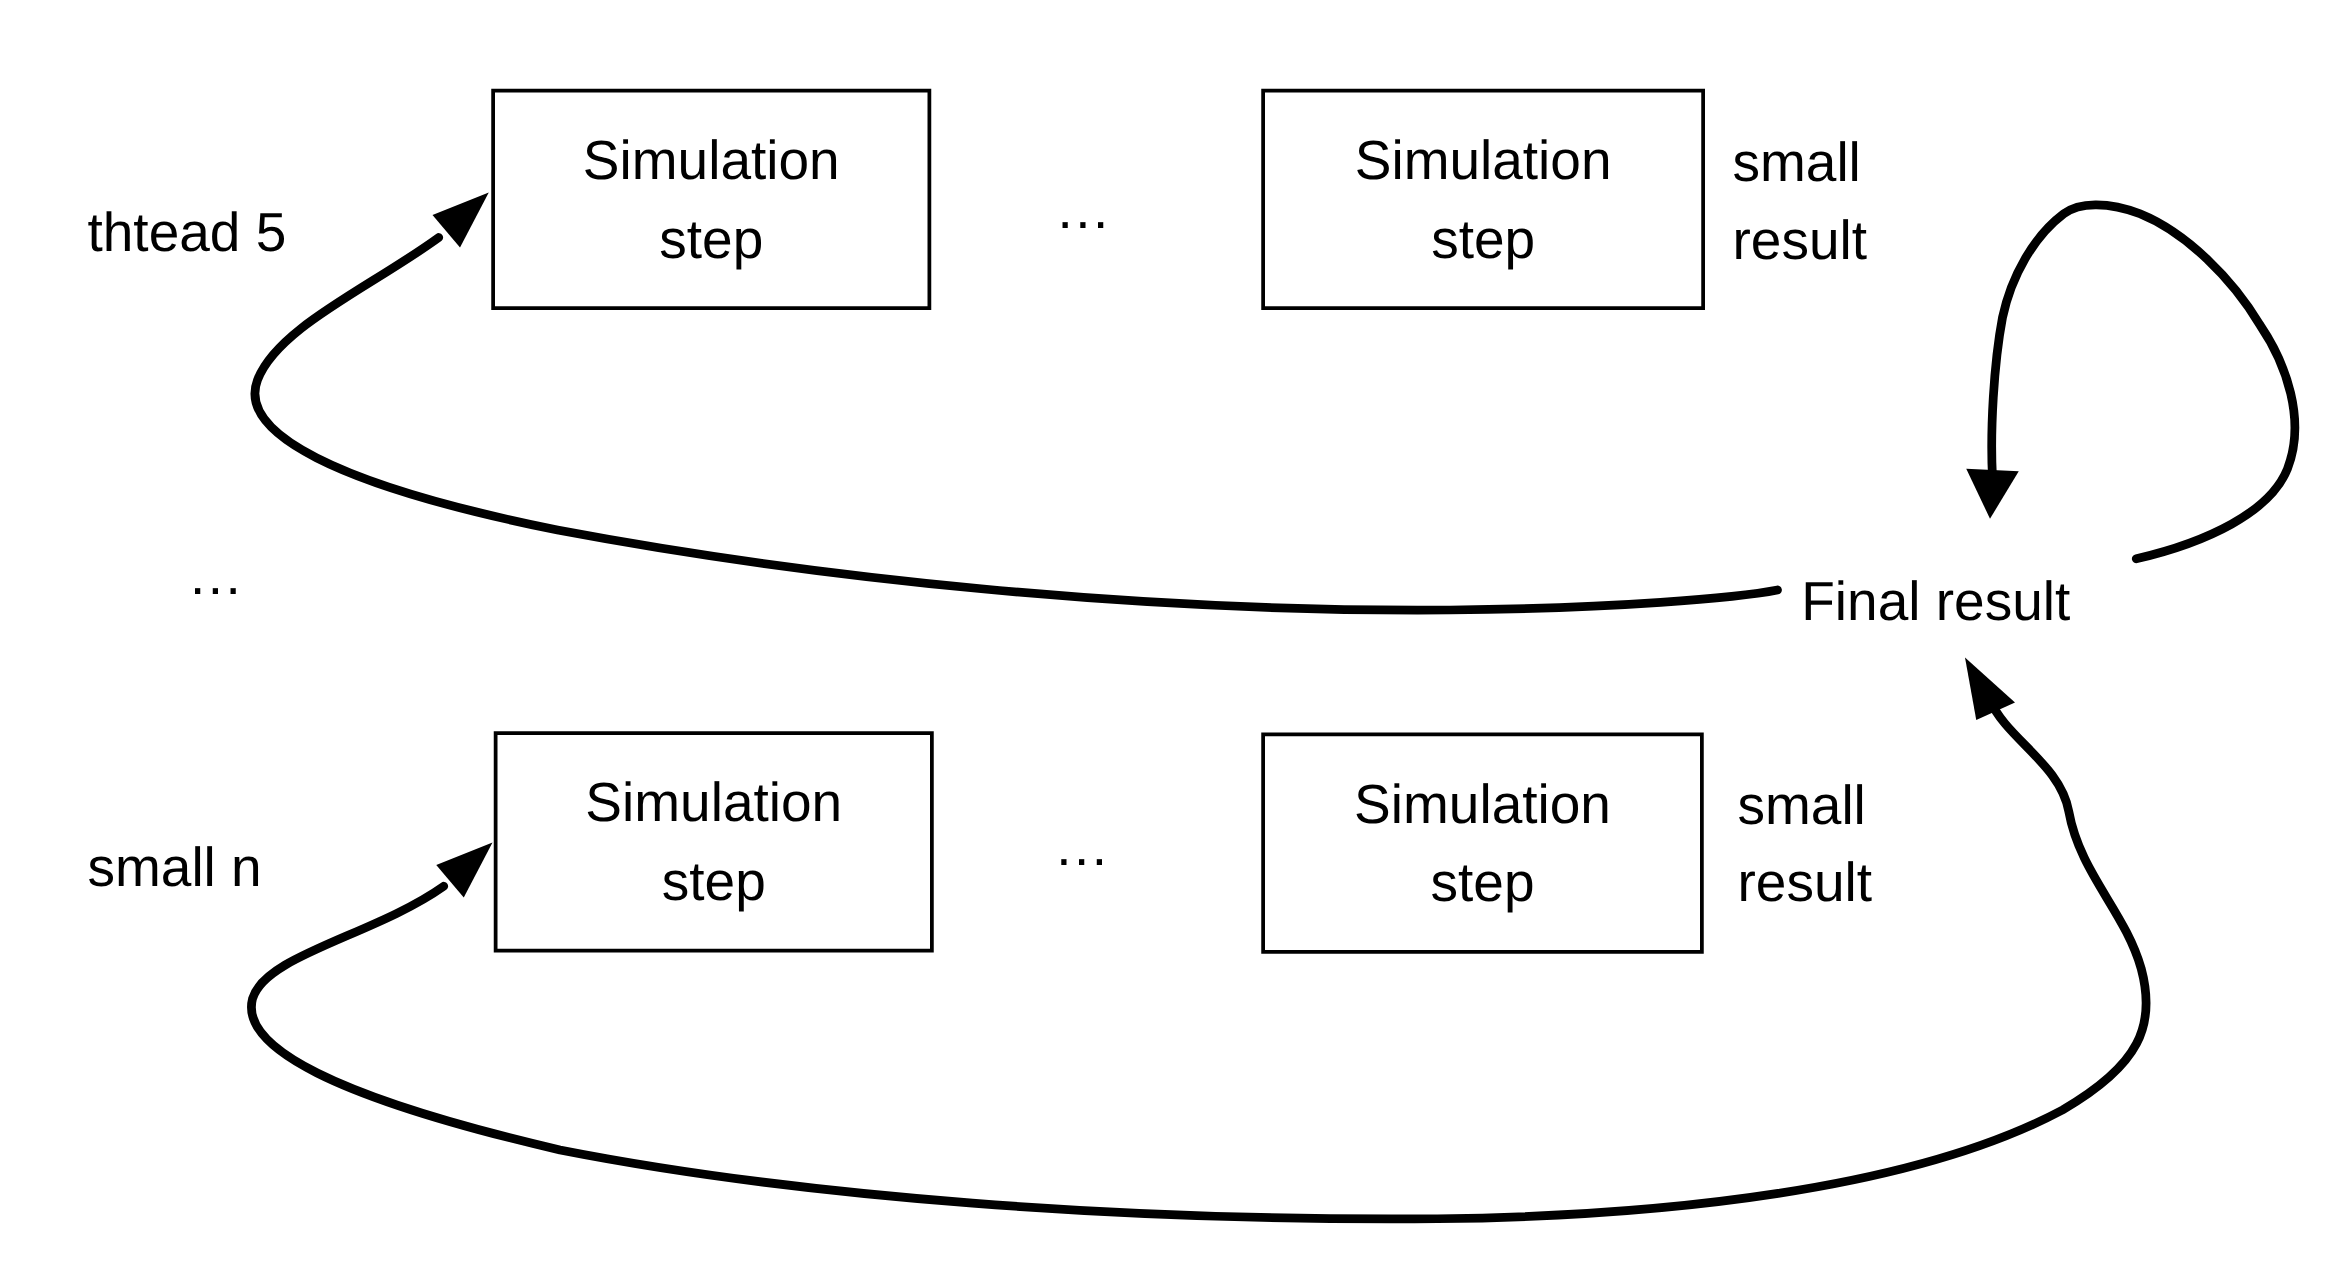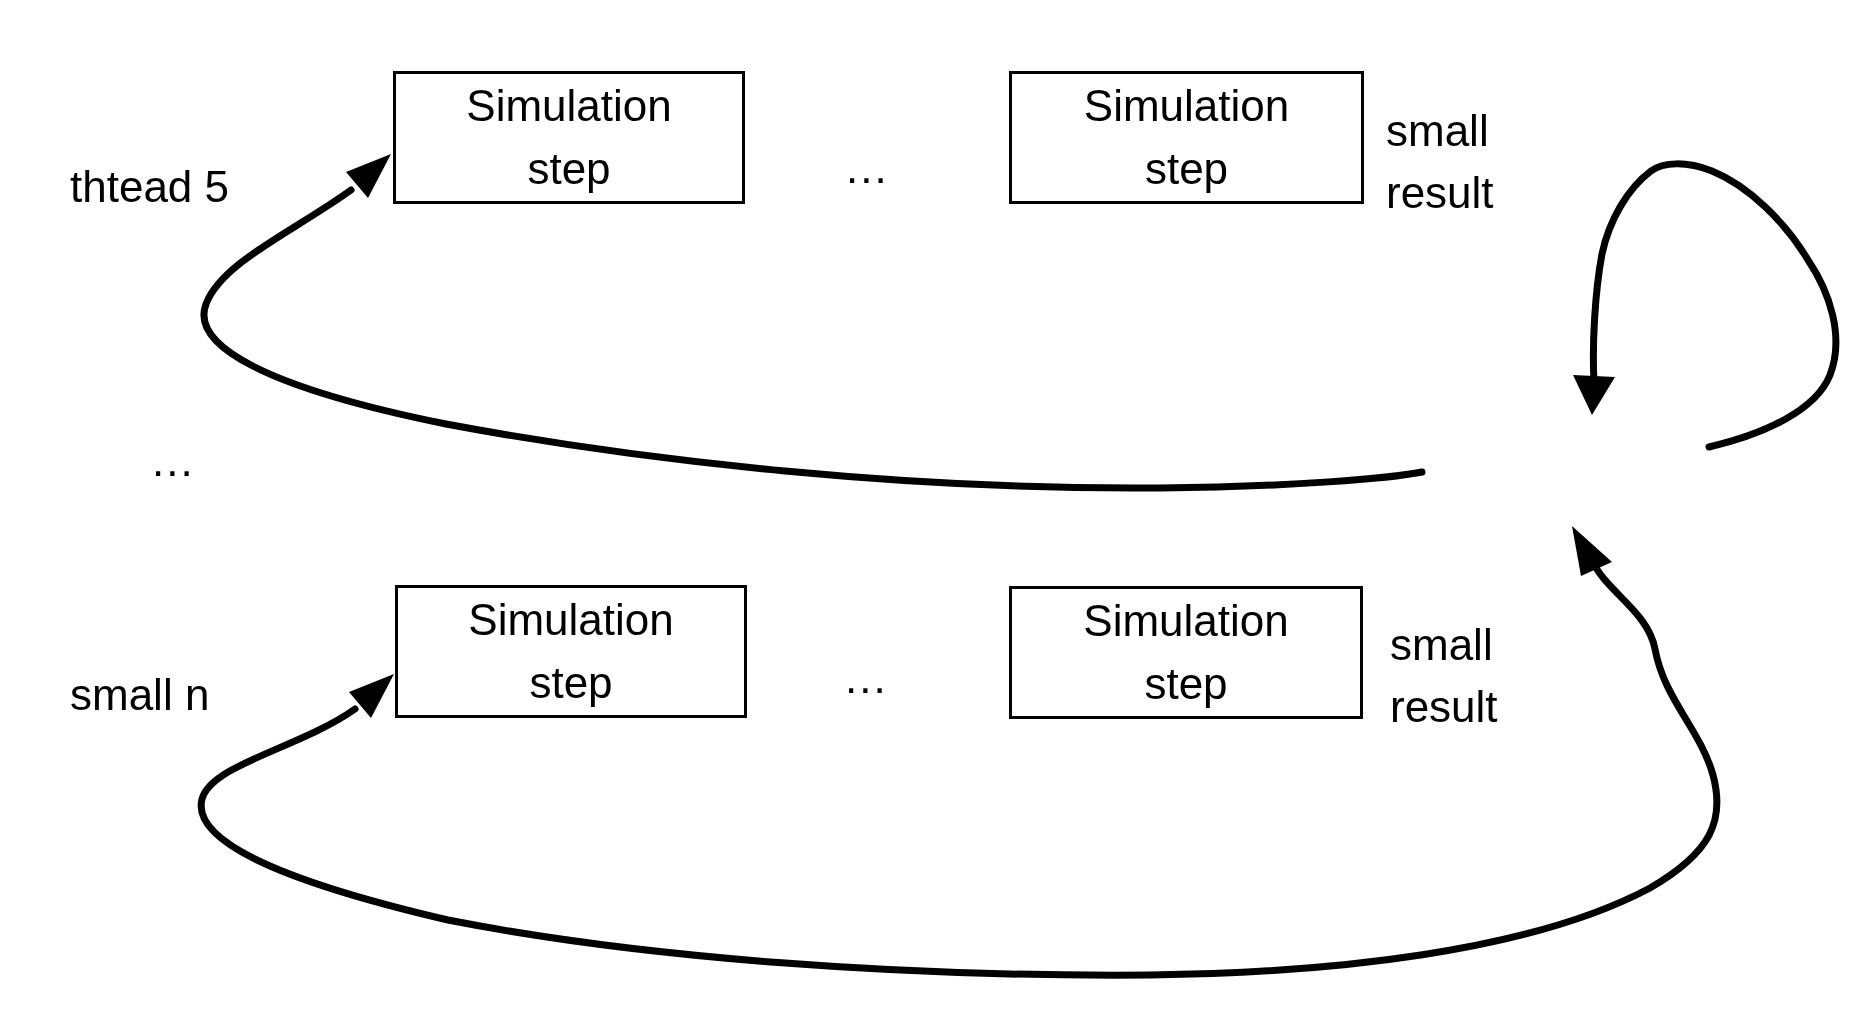--- a/index.html
+++ b/index.html
@@ -8,23 +8,23 @@
     font-family:"Liberation Sans", sans-serif;color:#000;
     position:relative;overflow:hidden;
   }
   .stage{position:absolute;left:0;top:0;width:1870px;height:1016px}
   svg.arrow-layer{position:absolute;left:0;top:0}
   .lbl{
     position:absolute;font-size:44px;line-height:44px;white-space:nowrap;
   }
   .ellipsis{position:absolute;font-size:44px;line-height:44px;letter-spacing:2px}
   .box{
-    position:absolute;width:352px;height:133px;box-sizing:border-box;
+    position:absolute;width:352px;height:177px;box-sizing:border-box;
     border:3px solid #000;background:#ffffff;
-    display:flex;justify-content:center;text-align:center;
+    display:flex;align-items:center;justify-content:center;text-align:center;
   }
   .box .txt{font-size:44px;line-height:63px;width:260px;display:inline-block}
   .wrap2{
     position:absolute;font-size:44px;line-height:62px;width:160px;white-space:normal;
   }
 </style>
 </head>
 <body>
 
 <div class="stage">
@@ -70,20 +70,21 @@
     <span class="txt">Simulation step</span>
   </div>
   <div class="ellipsis" style="left:846px;top:146px">...</div>
   <div class="box" style="left:1009px;top:71px;width:355px">
     <span class="txt">Simulation step</span>
   </div>
   <div class="wrap2" style="left:1386px;top:100px">small result</div>
 
   <div class="ellipsis" style="left:152px;top:439px">...</div>
 
+  <div class="lbl" style="left:1441px;top:460px">Final result</div>
 
   <div class="box" style="left:395px;top:585px">
     <span class="txt">Simulation step</span>
   </div>
   <div class="ellipsis" style="left:845px;top:656px">...</div>
   <div class="box" style="left:1009px;top:586px;width:354px">
     <span class="txt">Simulation step</span>
   </div>
   <div class="wrap2" style="left:1390px;top:614px">small result</div>
 

